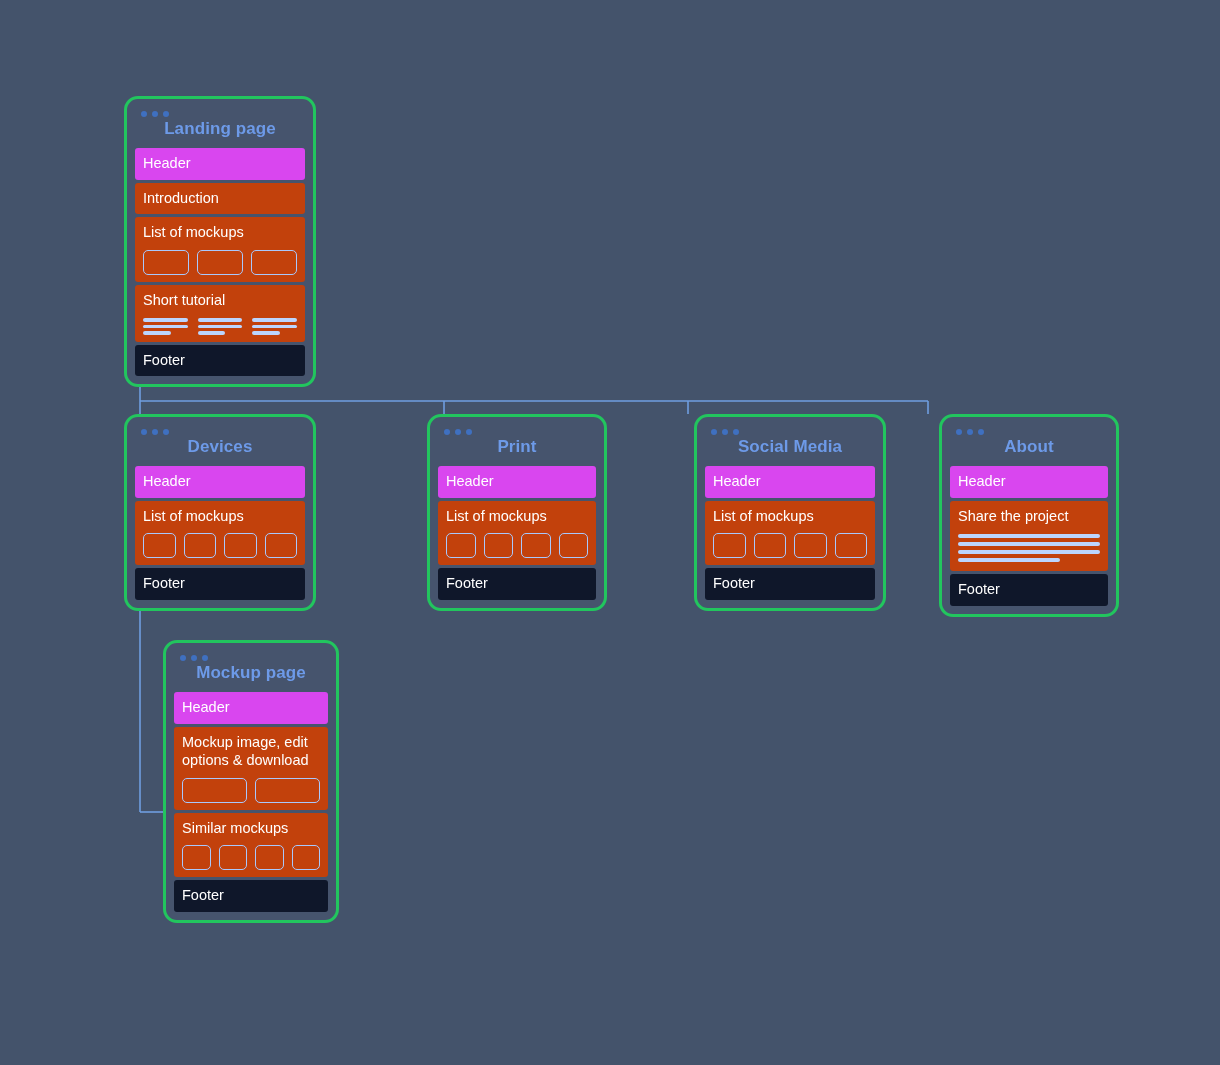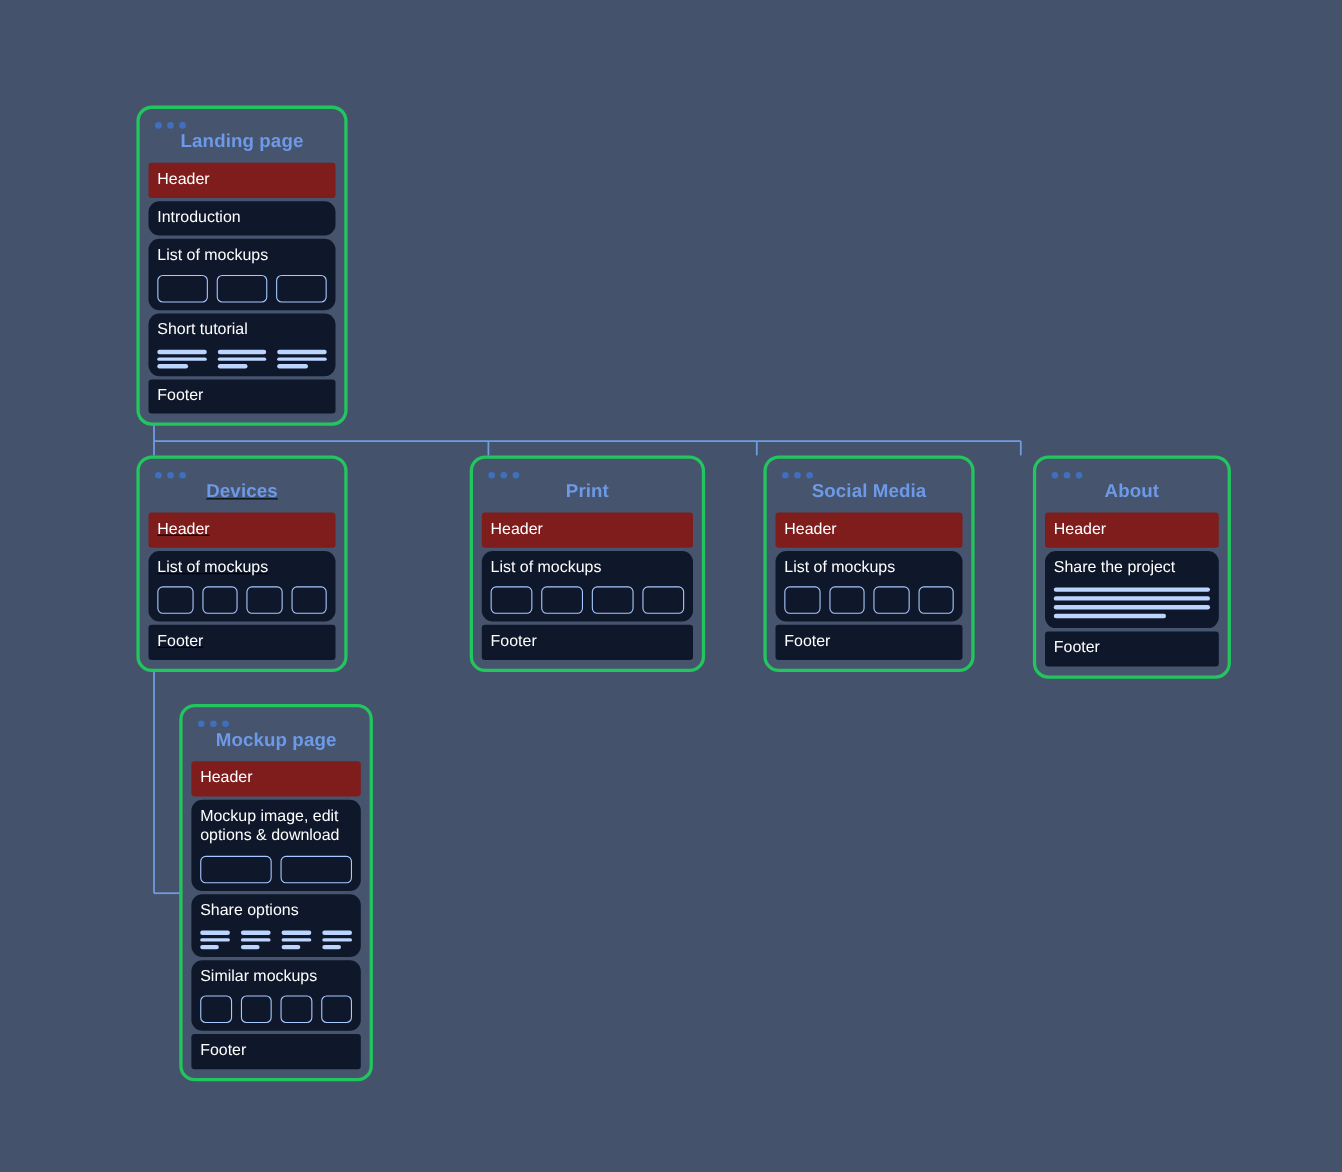--- a/index.html
+++ b/index.html
@@ -65,22 +65,22 @@
     gap: 3px;
   }
 
   .sec {
     border-radius: 3px;
     padding: 6px 8px 7px 8px;
     color: #ffffff;
     font-size: 14.5px;
     line-height: 1.28;
   }
-  .sec-header { background: #7f1d1d; }
-  .sec-body   { background: #0f172a; border-radius: 10px; }
+  .sec-header { background: #d946ef; }
+  .sec-body   { background: #c2410c; }
   .sec-footer { background: #0f172a; }
 
   .sec-label { display: block; }
 
   
   .thumbs {
     display: flex;
     gap: 8px;
     margin-top: 8px;
   }
@@ -182,21 +182,21 @@
           </span>
         </div>
       </div>
 
       <div class="sec sec-footer">
         <span class="sec-label">Footer</span>
       </div>
     </div>
   </div>
 
-  <div class="card" style="left:124px; top:414px; width:192px;text-decoration:underline;">
+  <div class="card" style="left:124px; top:414px; width:192px;">
     <div class="dots">
       <span class="dot"></span>
       <span class="dot"></span>
       <span class="dot"></span>
     </div>
     <div class="card-title">Devices</div>
     <div class="sections">
       <div class="sec sec-header">
         <span class="sec-label">Header</span>
       </div>
@@ -208,21 +208,21 @@
           <span class="thumb"></span>
           <span class="thumb"></span>
         </div>
       </div>
       <div class="sec sec-footer">
         <span class="sec-label">Footer</span>
       </div>
     </div>
   </div>
 
-  <div class="card" style="left:427px; top:414px; width:214px;">
+  <div class="card" style="left:427px; top:414px; width:180px;">
     <div class="dots">
       <span class="dot"></span>
       <span class="dot"></span>
       <span class="dot"></span>
     </div>
     <div class="card-title">Print</div>
     <div class="sections">
       <div class="sec sec-header">
         <span class="sec-label">Header</span>
       </div>
@@ -307,45 +307,20 @@
       </div>
 
       <div class="sec sec-body twoline">
         <span class="sec-label">Mockup image, edit options &amp; download</span>
         <div class="thumbs">
           <span class="thumb"></span>
           <span class="thumb"></span>
         </div>
       </div>
 
-      <div class="sec sec-body">
-        <span class="sec-label">Share options</span>
-        <div class="linegroups">
-          <span class="lg">
-            <i class="ln"></i>
-            <i class="ln"></i>
-            <i class="ln short"></i>
-          </span>
-          <span class="lg">
-            <i class="ln"></i>
-            <i class="ln"></i>
-            <i class="ln short"></i>
-          </span>
-          <span class="lg">
-            <i class="ln"></i>
-            <i class="ln"></i>
-            <i class="ln short"></i>
-          </span>
-          <span class="lg">
-            <i class="ln"></i>
-            <i class="ln"></i>
-            <i class="ln short"></i>
-          </span>
-        </div>
-      </div>
 
       <div class="sec sec-body">
         <span class="sec-label">Similar mockups</span>
         <div class="thumbs">
           <span class="thumb"></span>
           <span class="thumb"></span>
           <span class="thumb"></span>
           <span class="thumb"></span>
         </div>
       </div>

